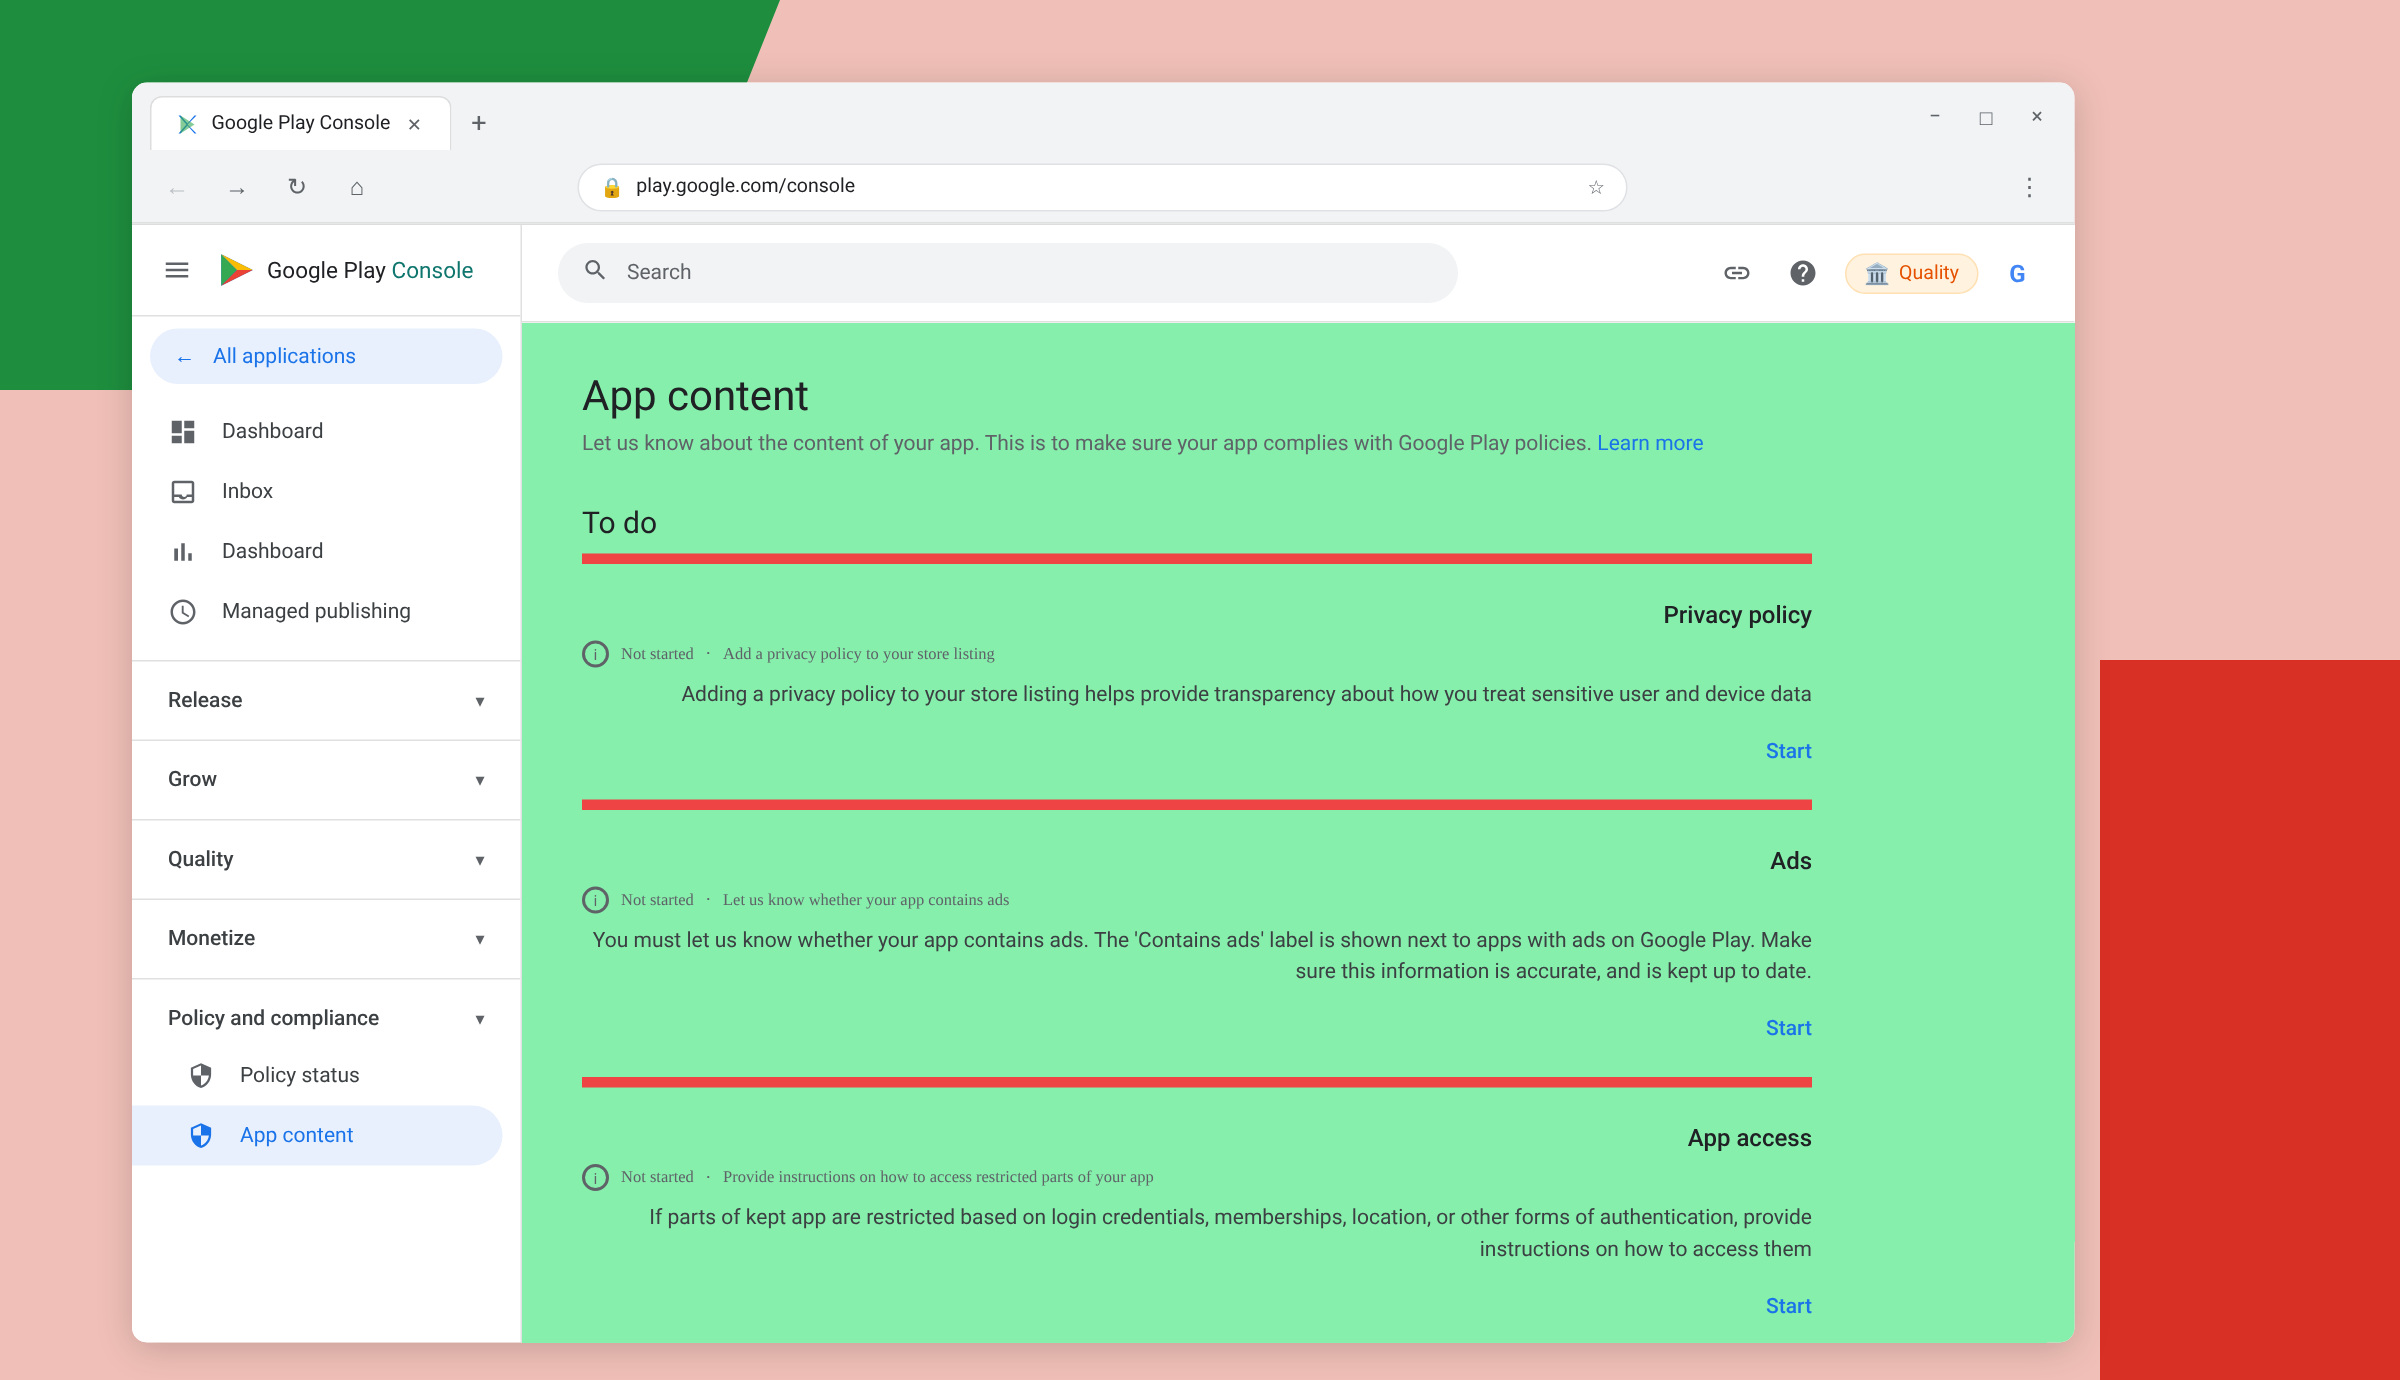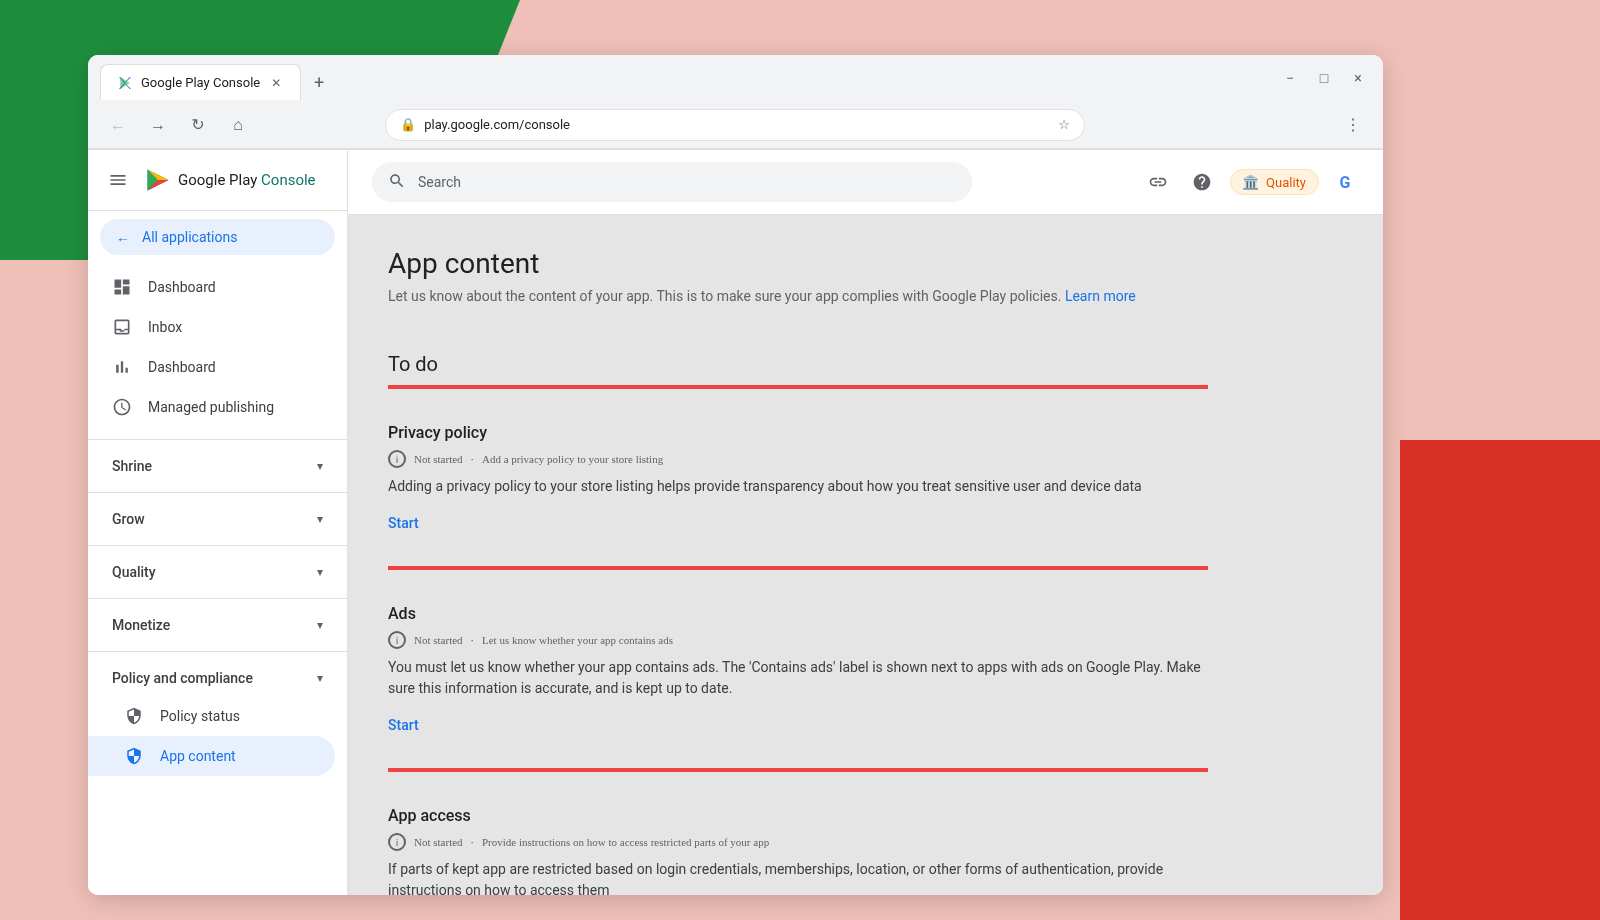--- a/index.html
+++ b/index.html
@@ -264,21 +264,21 @@
     .nav-sub-item.active {
       background: #e8f0fe;
       color: #1a73e8;
     }
     .nav-sub-item-icon { width: 20px; height: 20px; display: flex; align-items: center; justify-content: center; }
 
     
     .main-content {
       flex: 1;
       overflow-y: auto;
-      background: #e5e5e5;
+      background: #86efac;
     }
 
     .main-header {
       display: flex;
       align-items: center;
       padding: 12px 24px;
       border-bottom: 1px solid #e0e0e0;
       gap: 16px;
       position: sticky;
       top: 0;
@@ -344,39 +344,40 @@
     .page-title {
       font-size: 28px;
       font-weight: 400;
       color: #202124;
       margin-bottom: 8px;
     }
 
     .page-subtitle {
       font-size: 14px;
       color: #5f6368;
-      margin-bottom: 48px;
+      margin-bottom: 32px;
     }
 
     .learn-more-link {
       color: #1a73e8;
       text-decoration: none;
       cursor: pointer;
     }
 
     .section-title {
       font-size: 20px;
       font-weight: 400;
       color: #202124;
       margin-bottom: 9px;
     }
 
     .card-section {
-      border-top: 4px solid #ef4444;
-      padding: 34px 0;
+      border-top: 7px solid #ef4444;
+      padding: 24px 0;
+      text-align: right;
     }
 
     .card-title {
       font-size: 16px;
       font-weight: 500;
       color: #202124;
       margin-bottom: 8px;
     }
 
     .status-row {
@@ -532,21 +533,21 @@
               <path d="M11.99 2C6.47 2 2 6.48 2 12s4.47 10 9.99 10C17.52 22 22 17.52 22 12S17.52 2 11.99 2zM12 20c-4.42 0-8-3.58-8-8s3.58-8 8-8 8 3.58 8 8-3.58 8-8 8zm.5-13H11v6l5.25 3.15.75-1.23-4.5-2.67V7z"></path>
             </svg>
           </span>
           <span>Managed publishing</span>
         </div>
       </div>
 
       <div class="nav-divider"></div>
 
       <div class="nav-group-header">
-        <span>Shrine</span>
+        <span>Release</span>
         <span style="color:#5f6368; font-size:12px;">▾</span>
       </div>
 
       <div class="nav-divider"></div>
 
       <div class="nav-group-header">
         <span>Grow</span>
         <span style="color:#5f6368; font-size:12px;">▾</span>
       </div>
 

